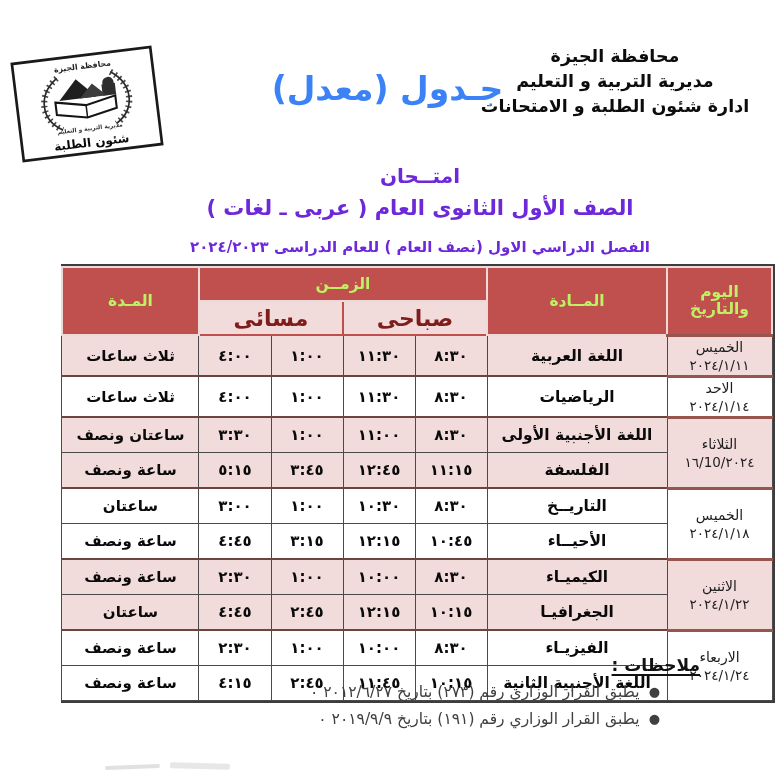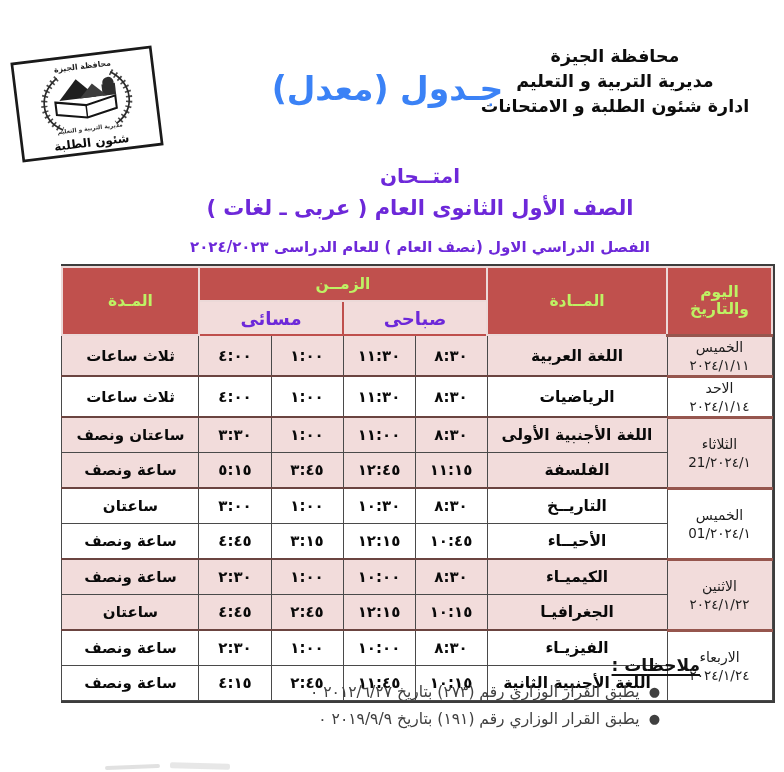--- a/index.html
+++ b/index.html
@@ -19,21 +19,21 @@
   .t1,.t2,.t3{position:absolute;right:9px;width:710px;text-align:center;font-weight:700;color:#6d28d9;}
   .t1{top:164px;font-size:20px;}
   .t2{top:196px;font-size:21px;}
   .t3{top:238px;font-size:15px;}
   
   .tablewrap{position:absolute;top:264px;right:9px;width:710px;border:2px solid #3d3d3d;background:#fff;}
   table{width:100%;border-collapse:collapse;table-layout:fixed;direction:rtl;}
   th,td{text-align:center;vertical-align:middle;padding:1px 2px;overflow:hidden;}
   thead th.red{background:#c0504d;color:#bef264;font-weight:700;font-size:15.5px;
        border:2.5px solid #ecd9d8;line-height:17px;}
-  thead th.sub{background:#f2dcdb;color:#6d28d9;font-weight:700;font-size:18px;
+  thead th.sub{background:#f2dcdb;color:#7f1d1d;font-weight:700;font-size:22px;
        border:2.5px solid #bf4f4c;height:30px;}
   thead tr.hr1 th{height:30px;}
   tbody td{border:1.4px solid #4a4a4a;font-weight:700;font-size:15px;height:32px;color:#0a0a0a;}
   tbody tr.pink td{background:#f2dcdb;}
   tbody tr.white td{background:#ffffff;}
   tbody tr.g-start td{border-top:2.6px solid #6b4440;}
   tbody tr.g-start td.day-cell{border-top:3.2px solid #96564e;}
   td.day-cell{font-weight:400;font-size:14px;line-height:18px;color:#1c1c1c;}
   td.day-cell .date{font-size:13.5px;}
   td.subj{font-size:15.5px;}
@@ -147,41 +147,41 @@
             <td class="subj">الرياضيات</td>
             <td>٨:٣٠</td>
             <td>١١:٣٠</td>
             <td>١:٠٠</td>
             <td>٤:٠٠</td>
             <td>ثلاث ساعات</td>
           </tr>
           <tr class="pink g-start">
             <td rowspan="2" class="day-cell">
               <div class="day">الثلاثاء</div>
-              <div class="date">٢٠٢٤/١/21</div>
+              <div class="date">٢٠٢٤/10/١٦</div>
             </td>
             <td class="subj">اللغة الأجنبية الأولى</td>
             <td>٨:٣٠</td>
             <td>١١:٠٠</td>
             <td>١:٠٠</td>
             <td>٣:٣٠</td>
             <td>ساعتان ونصف</td>
           </tr>
           <tr class="pink">
             <td class="subj">الفلسفة</td>
             <td>١١:١٥</td>
             <td>١٢:٤٥</td>
             <td>٣:٤٥</td>
             <td>٥:١٥</td>
             <td>ساعة ونصف</td>
           </tr>
           <tr class="white g-start">
             <td rowspan="2" class="day-cell">
               <div class="day">الخميس</div>
-              <div class="date">٢٠٢٤/١/01</div>
+              <div class="date">٢٠٢٤/١/١٨</div>
             </td>
             <td class="subj">التاريــخ</td>
             <td>٨:٣٠</td>
             <td>١٠:٣٠</td>
             <td>١:٠٠</td>
             <td>٣:٠٠</td>
             <td>ساعتان</td>
           </tr>
           <tr class="white">
             <td class="subj">الأحيــاء</td>

